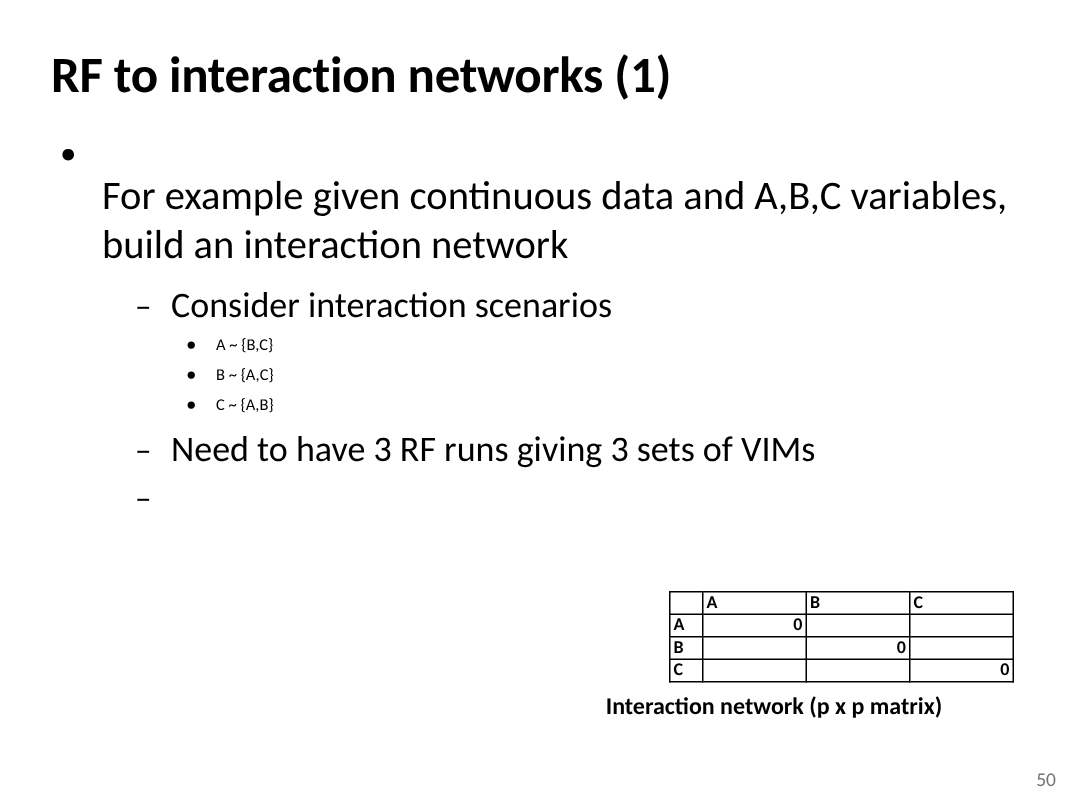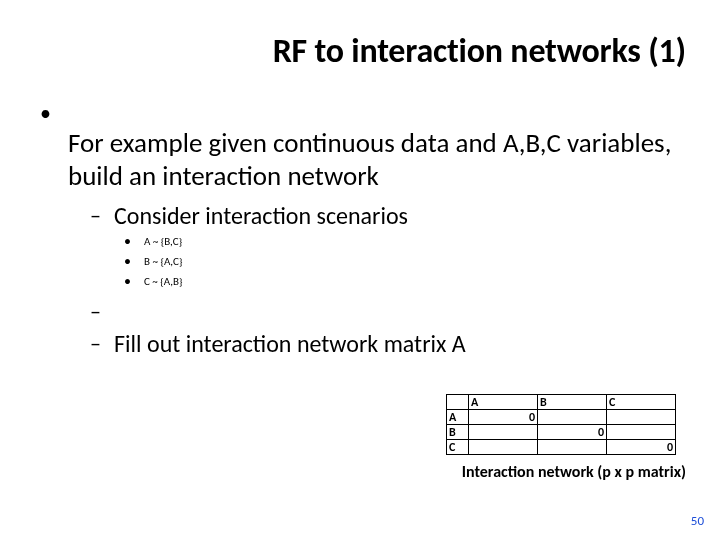--- a/index.html
+++ b/index.html
@@ -2,23 +2,23 @@
 <html><head>
 <meta charset="utf-8">
 <style>
   * { box-sizing: border-box; margin: 0; padding: 0; }
   html, body { width: 720px; height: 540px; overflow: hidden; background: #fff; }
   body { font-family: Calibri, "Segoe UI", Arial, sans-serif; color: #000; position: relative; }
   .slide { width: 720px; height: 540px; position: relative; padding: 22px 34px 0 34px; }
   .title {
     font-size: 34px;
     font-weight: 700;
-    text-align: right;
+    text-align: left;
     margin-top: 8px;
-    margin-bottom: 28px;
+    margin-bottom: 16px;
     letter-spacing: -0.2px;
   }
   .content { font-size: 26px; }
   ul, li { list-style: none; }
   .lvl1 { padding-left: 6px; margin-bottom: 10px; }
   .lvl1-row { display: flex; align-items: flex-start; }
   .bullet1 { width: 28px; flex: 0 0 28px; text-align: left; font-size: 22px; line-height: 30px; }
   .lvl1-text { font-size: 27px; line-height: 33px; margin-top: 27px; }
   .lvl2 { padding-left: 50px; margin-top: 10px; }
   .lvl2 > li { margin-bottom: 4px; }
@@ -44,29 +44,29 @@
     vertical-align: middle;
   }
   table.matrix col.first { width: 22px; }
   table.matrix td.num { text-align: right; }
   .caption {
     position: absolute;
     right: 34px;
     top: 462px;
     font-size: 16px;
     font-weight: 700;
-    text-align: right;
+    text-align: center;
     width: 340px;
   }
   .pagenum {
     position: absolute;
     right: 16px;
     bottom: 12px;
     font-size: 13px;
-    color: #1d4ed8;
+    color: #737373;
     font-weight: 400;
   }
 </style>
 </head>
 <body>
 
 <div class="slide">
 
   <div class="title">RF to interaction networks (1)</div>
 
@@ -100,26 +100,26 @@
                 <div class="lvl3-row">
                   <span class="bullet3">•</span>
                   <span class="lvl3-text">C ~ {A,B}</span>
                 </div>
               </li>
             </ul>
           </li>
           <li>
             <div class="lvl2-row">
               <span class="bullet2">–</span>
+              <span class="lvl2-text">Need to have 3 RF runs giving 3 sets of VIMs</span>
             </div>
           </li>
           <li>
             <div class="lvl2-row">
               <span class="bullet2">–</span>
-              <span class="lvl2-text">Fill out interaction network matrix A</span>
             </div>
           </li>
         </ul>
       </li>
     </ul>
   </div>
 
   <div class="matrix-wrap">
     <table class="matrix">
       <colgroup>

